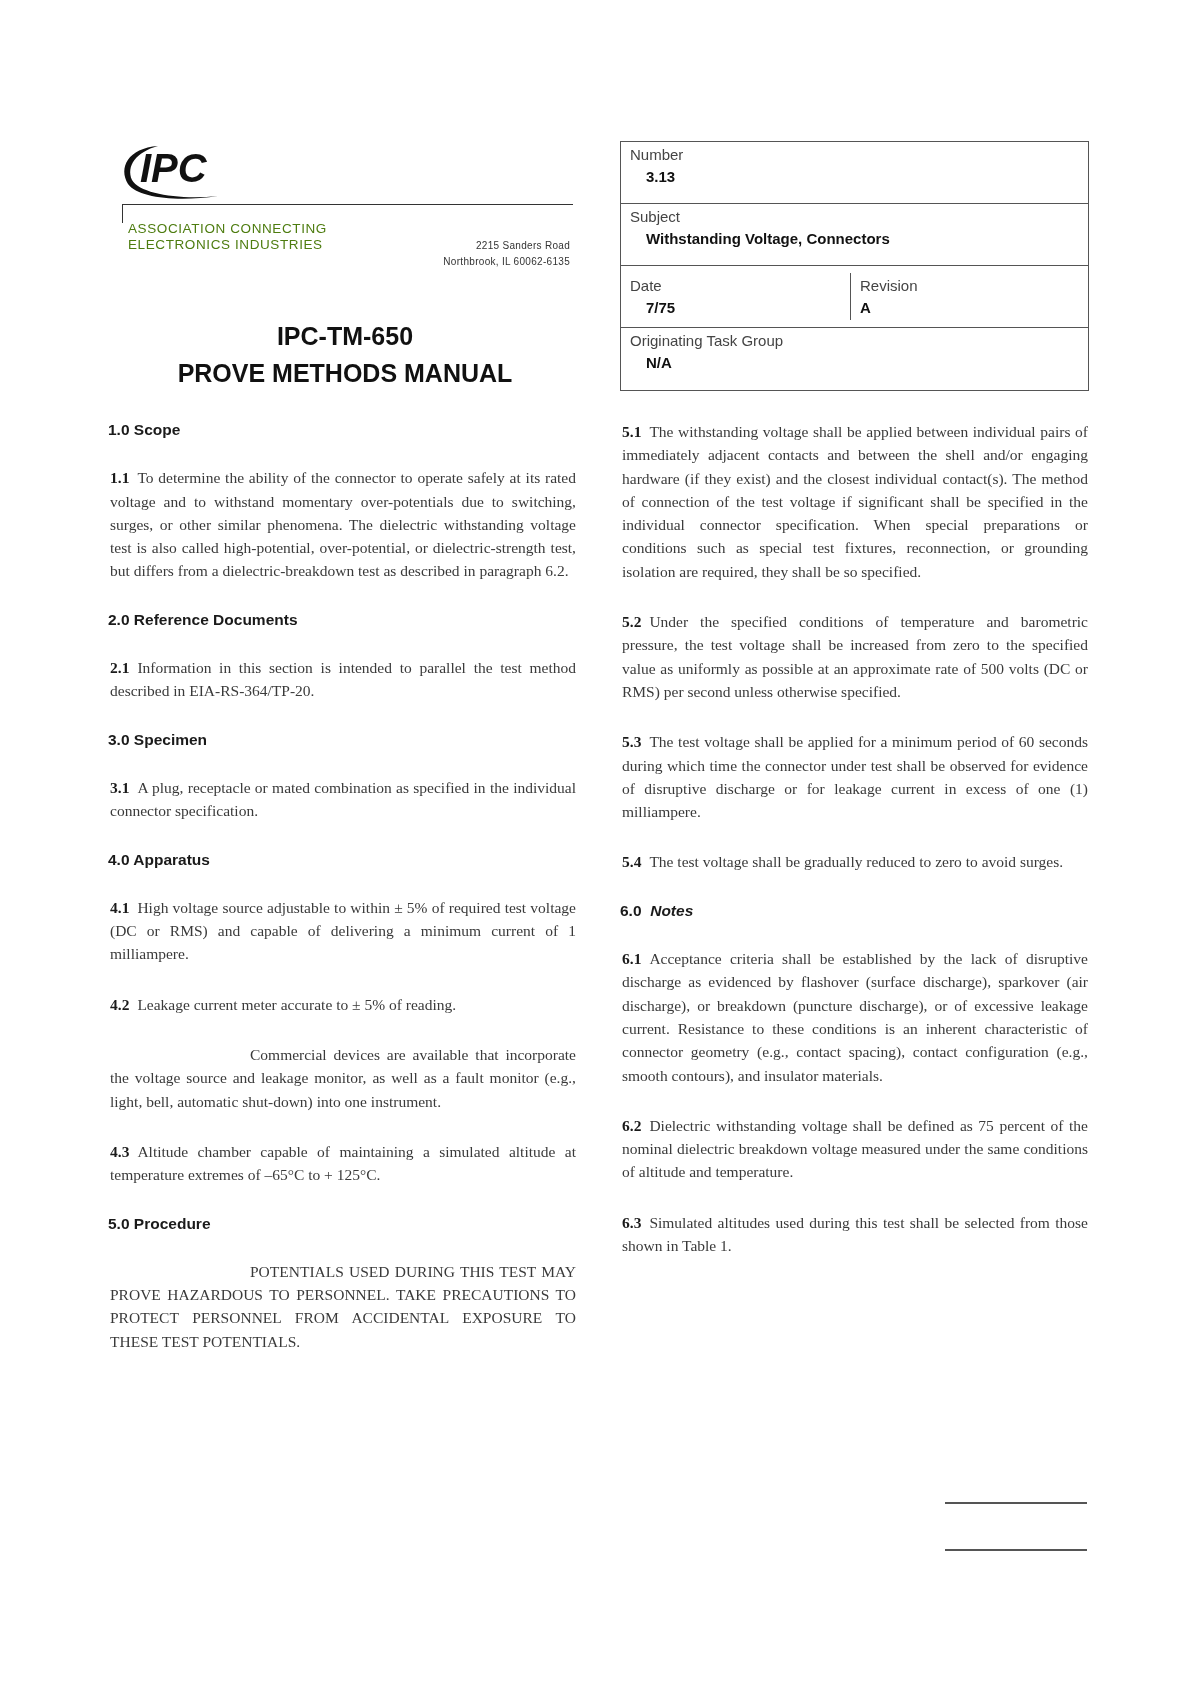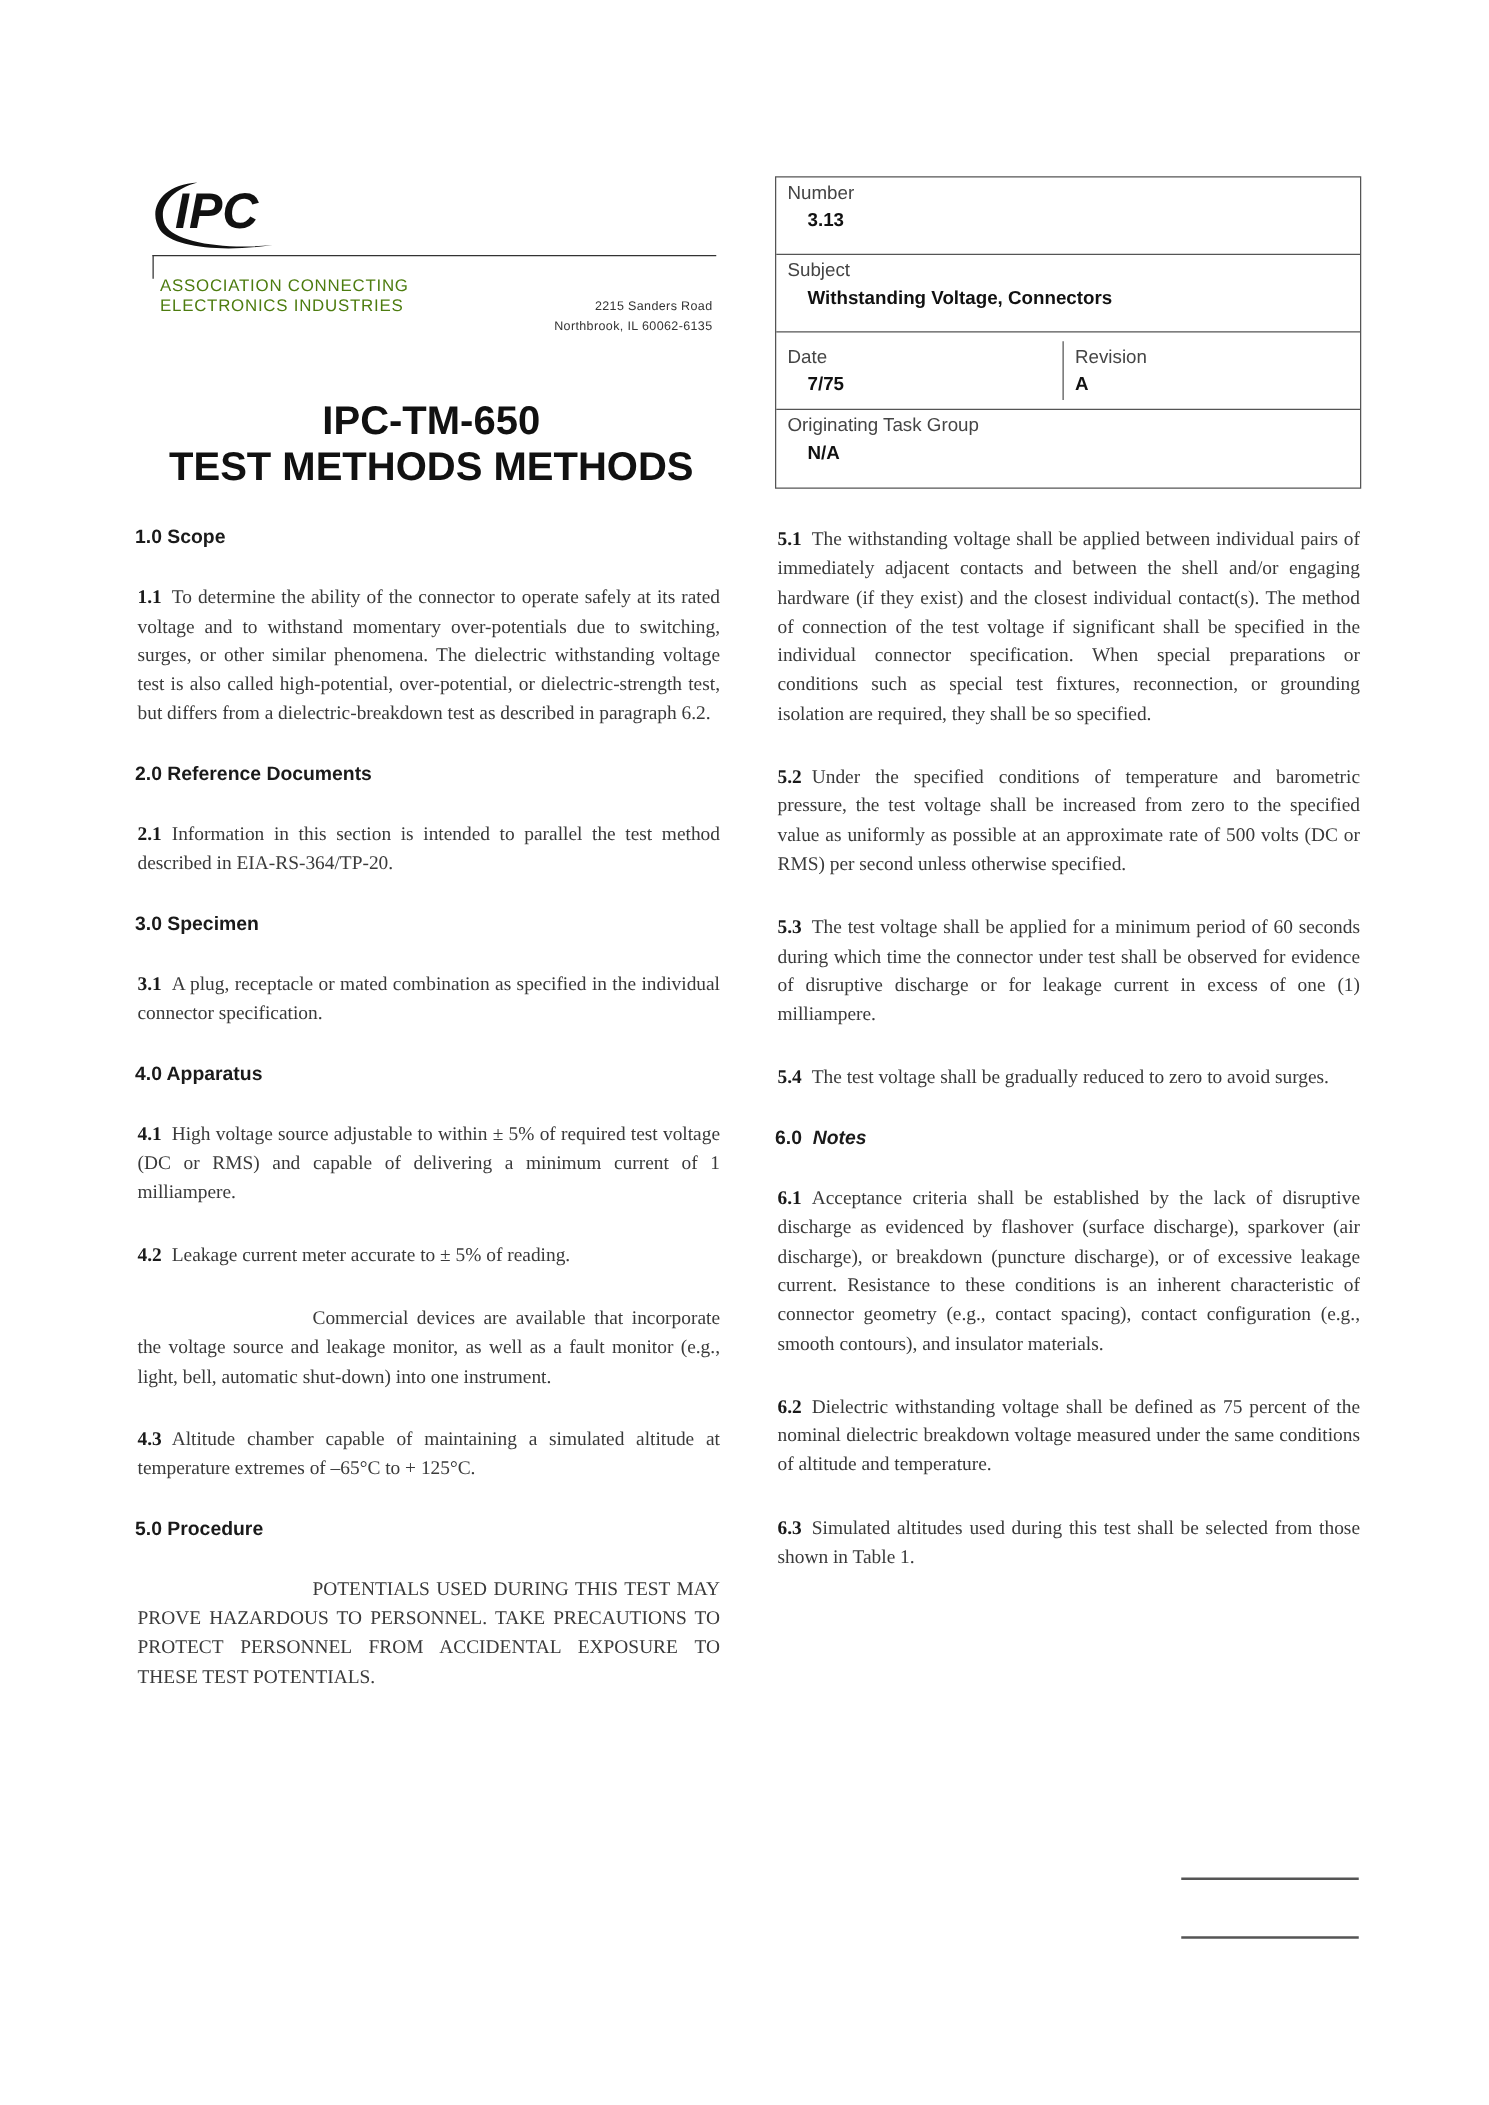--- a/index.html
+++ b/index.html
@@ -8,21 +8,21 @@
     font-family: "Liberation Sans", sans-serif; color: #2a2a2a; overflow: hidden;
   }
   .abs { position: absolute; }
 
   
   .logo { left: 118px; top: 140px; width: 110px; height: 62px; }
   .assoc { left: 128px; top: 196px; font-size: 13.5px; letter-spacing: 0.6px; line-height: 16px; color: #4d7c0f; margin-top: 25px; }
   .assoc-bracket { left: 122px; top: 204px; width: 450px; height: 18px; border-top: 1px solid #333; border-left: 1px solid #333; }
   .address { right: 621px; top: 238px; text-align: right; font-size: 10px; line-height: 16px; color: #333; letter-spacing: 0.3px; }
 
-  .title { left: 100px; width: 490px; top: 318px; text-align: center; font-weight: bold; font-size: 32px; line-height: 37px; color: #111; }
+  .title { left: 100px; width: 490px; top: 318px; text-align: center; font-weight: bold; font-size: 25px; line-height: 37px; color: #111; }
 
   
   .infobox { left: 620px; top: 141px; width: 467px; border: 1.5px solid #555; }
   .irow { border-bottom: 1.5px solid #555; height: 62px; position: relative; box-sizing: border-box; }
   .irow:last-child { border-bottom: none; }
   .icell { padding: 3px 0 0 9px; box-sizing: border-box; }
   .ilabel { font-size: 15px; color: #444; line-height: 20px; }
   .ivalue { font-size: 15px; font-weight: bold; color: #111; padding-left: 16px; line-height: 24px; }
   .irow.split { display: flex; align-items: center; }
   .irow.split .icell { flex: 0 0 230px; border-right: 1.5px solid #555; }
@@ -57,21 +57,21 @@
   <div>ASSOCIATION CONNECTING</div>
   <div>ELECTRONICS INDUSTRIES</div>
 </div>
 <div class="abs address">
   <div>2215 Sanders Road</div>
   <div>Northbrook, IL 60062-6135</div>
 </div>
 
 <div class="abs title">
   <div>IPC-TM-650</div>
-  <div>TEST METHODS METHODS</div>
+  <div>PROVE METHODS MANUAL</div>
 </div>
 
 <div class="abs infobox">
   <div class="irow">
     <div class="icell">
       <div class="ilabel">Number</div>
       <div class="ivalue">3.13</div>
     </div>
   </div>
   <div class="irow">

